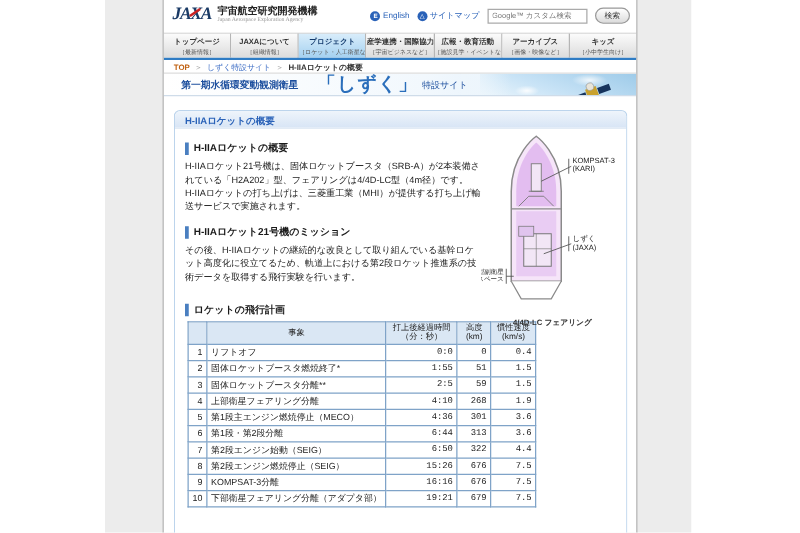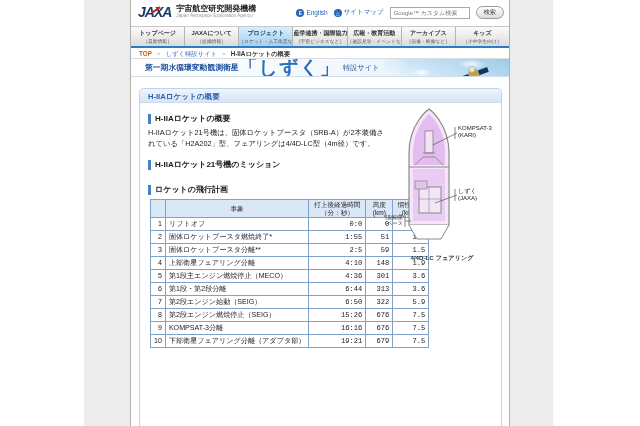--- a/index.html
+++ b/index.html
@@ -4,21 +4,21 @@
 <style>
   * { margin:0; padding:0; box-sizing:border-box; }
   html,body { width:640px; height:426px; overflow:hidden; background:#fff;
     font-family:"Liberation Sans","DejaVu Sans",sans-serif; }
   .site-bg { position:absolute; left:84px; top:0; width:469px; height:426px; background:#ececec; }
   .page { position:absolute; left:130px; top:0; width:380px; height:426px; background:#fff;
     border-left:1px solid #b0b0b0; border-right:1px solid #b0b0b0; overflow:hidden; }
 
   
   .hdr { position:relative; height:26px; background:#fff; }
-  .logo { position:absolute; left:7px; top:4px; display:flex; gap:5px; align-items:flex-end; }
+  .logo { position:absolute; left:7px; top:4px; display:flex; gap:5px; align-items:flex-end;font-family:Liberation Serif, serif; }
   .jaxa-word { font-style:italic; font-weight:bold; font-size:14px; line-height:14px;
     color:#1b3b66; letter-spacing:-1px; position:relative; }
   .jaxa-red { position:absolute; left:13px; top:5px; width:10px; height:2px; background:#cc2222;
     transform:rotate(-35deg); }
   .org-jp { font-size:8px; font-weight:bold; color:#222; line-height:9px; }
   .org-en { font-size:4.6px; color:#999; line-height:6px; }
   .hdr-right { position:absolute; right:5px; top:6px; display:flex; align-items:center; gap:6px; }
   .iconlink { font-size:6.5px; color:#2a62b8; display:flex; align-items:center; gap:2px; cursor:pointer; }
   .circle-icon { width:8px; height:8px; border-radius:50%; background:#2a62b8; color:#fff;
     font-size:5px; line-height:8px; text-align:center; font-weight:bold; }
@@ -43,21 +43,21 @@
   .crumb-top { color:#c06010; font-weight:bold; cursor:pointer; }
   .crumb-link { color:#3a6bc4; cursor:pointer; }
   .crumb-cur { color:#333; font-weight:bold; }
   .crumb-sep { color:#999; margin:0 2px; }
 
   
   .banner { position:relative; height:19px; border-top:1px solid #ddd; border-bottom:1px solid #cfdce9;
     background:linear-gradient(90deg,#ffffff 0%,#f2f8fd 55%,#d8ebfa 100%); overflow:hidden; }
   .banner-text { position:absolute; left:14px; top:0; height:100%; display:flex; align-items:center; z-index:2; }
   .banner-prefix { font-size:7.8px; color:#1d4f9e; font-weight:bold; }
-  .banner-name { font-size:19px; color:#2a6ebb; font-weight:bold; letter-spacing:1px; }
+  .banner-name { font-size:15px; color:#2a6ebb; font-weight:bold; letter-spacing:1px;margin-left:15px; }
   .banner-suffix { font-size:7.2px; color:#1d4f9e; margin-left:3px; }
   .banner-sky { position:absolute; right:0; top:0; width:125px; height:100%;
     background:
       radial-gradient(14px 6px at 30% 80%, rgba(255,255,255,.9), rgba(255,255,255,0) 70%),
       radial-gradient(20px 7px at 70% 30%, rgba(255,255,255,.8), rgba(255,255,255,0) 70%),
       linear-gradient(200deg,#9ecbe9 0%,#c8e3f6 60%,#eaf5fc 100%); }
   .banner-fade { position:absolute; right:100px; top:0; width:40px; height:100%;
     background:linear-gradient(90deg,#eef6fc,rgba(238,246,252,0)); }
   .sat { position:absolute; right:18px; top:6px; }
 
@@ -174,22 +174,24 @@
       <span class="banner-suffix">特設サイト</span>
     </div>
   </div>
 
   <div class="content">
     <div class="section-bar">H-IIAロケットの概要</div>
     <div class="body-area">
 
       <div class="h">H-IIAロケットの概要</div>
       <p class="p">H-IIAロケット21号機は、固体ロケットブースタ（SRB-A）が2本装備されている「H2A202」型、フェアリングは4/4D-LC型（4m径）です。</p>
+      <p class="p">H-IIAロケットの打ち上げは、三菱重工業（MHI）が提供する打ち上げ輸送サービスで実施されます。</p>
 
       <div class="h" style="margin-top:10px">H-IIAロケット21号機のミッション</div>
+      <p class="p">その後、H-IIAロケットの継続的な改良として取り組んでいる基幹ロケット高度化に役立てるため、軌道上における第2段ロケット推進系の技術データを取得する飛行実験を行います。</p>
 
       <div class="h h3-head">ロケットの飛行計画</div>
 
       <table class="flight-table">
         <colgroup>
           <col style="width:13px">
             <col style="width:140px">
             <col style="width:57px">
           <col style="width:27px">
             <col style="width:36px">
@@ -231,21 +233,21 @@
               <td class="td-no">3</td>
               <td class="td-event">固体ロケットブースタ分離**</td>
               <td class="td-num">2:5</td>
               <td class="td-num">59</td>
               <td class="td-num">1.5</td>
             </tr>
             <tr>
               <td class="td-no">4</td>
               <td class="td-event">上部衛星フェアリング分離</td>
               <td class="td-num">4:10</td>
-              <td class="td-num">148</td>
+              <td class="td-num">268</td>
               <td class="td-num">1.9</td>
             </tr>
             <tr>
               <td class="td-no">5</td>
               <td class="td-event">第1段主エンジン燃焼停止（MECO）</td>
               <td class="td-num">4:36</td>
               <td class="td-num">301</td>
               <td class="td-num">3.6</td>
             </tr>
             <tr>
@@ -253,21 +255,21 @@
               <td class="td-event">第1段・第2段分離</td>
               <td class="td-num">6:44</td>
               <td class="td-num">313</td>
               <td class="td-num">3.6</td>
             </tr>
             <tr>
               <td class="td-no">7</td>
               <td class="td-event">第2段エンジン始動（SEIG）</td>
               <td class="td-num">6:50</td>
               <td class="td-num">322</td>
-              <td class="td-num">5.9</td>
+              <td class="td-num">4.4</td>
             </tr>
             <tr>
               <td class="td-no">8</td>
               <td class="td-event">第2段エンジン燃焼停止（SEIG）</td>
               <td class="td-num">15:26</td>
               <td class="td-num">676</td>
               <td class="td-num">7.5</td>
             </tr>
             <tr>
               <td class="td-no">9</td>

